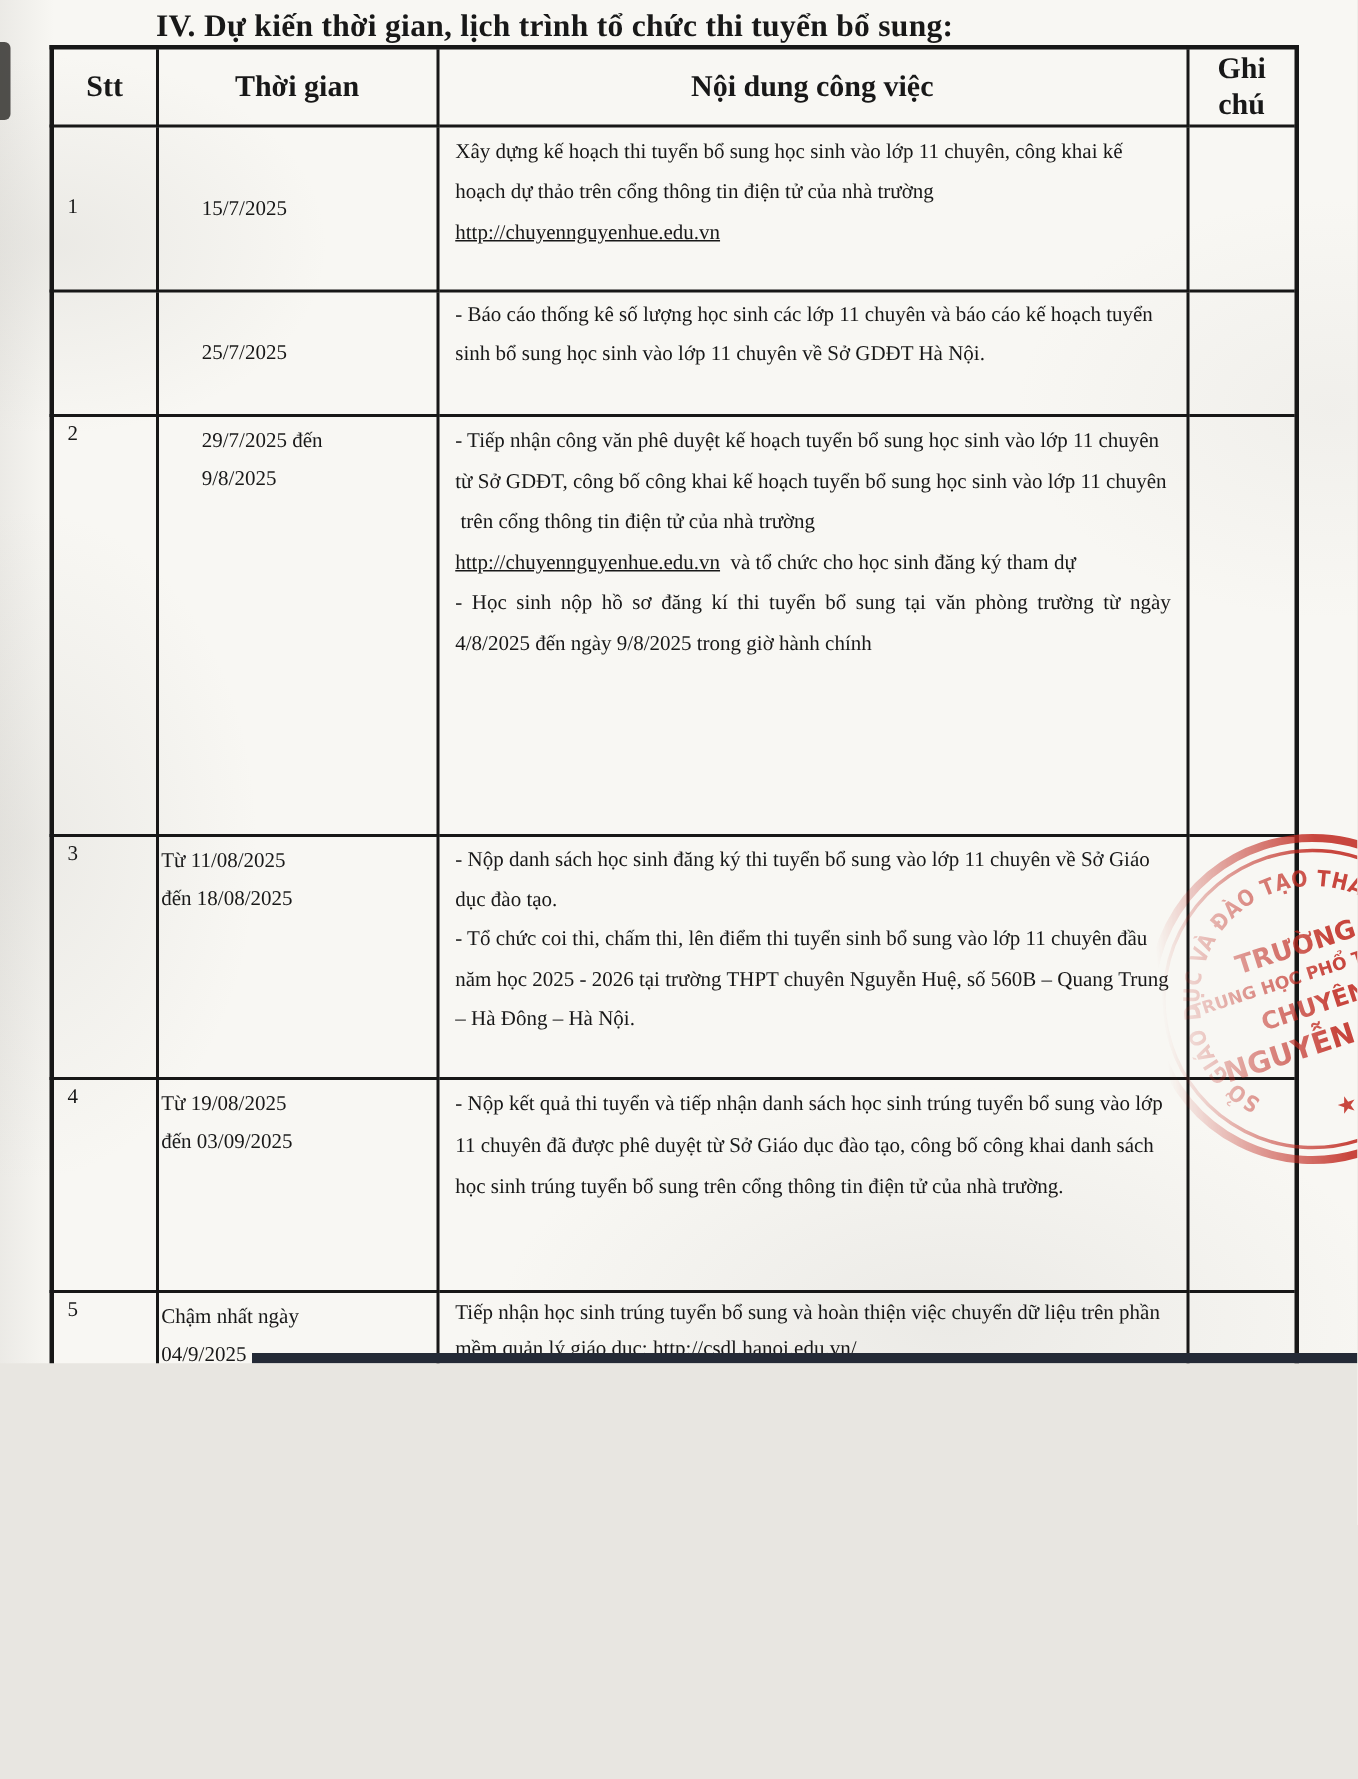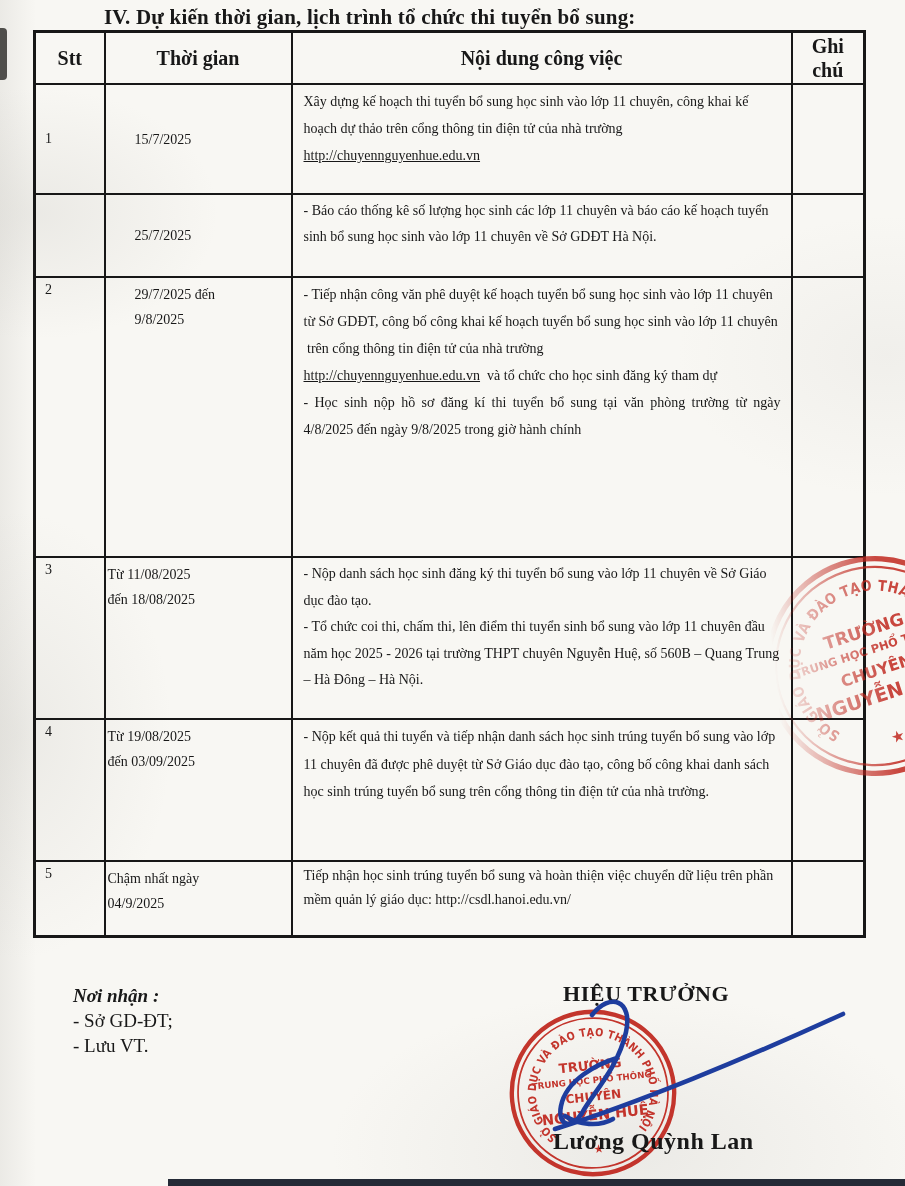--- a/index.html
+++ b/index.html
@@ -1,17 +1,17 @@
 <!DOCTYPE html>
 <html lang="vi"><head>
 <meta charset="utf-8">
 <style>
   html,body { margin:0; padding:0; background:#e8e6e1; }
   .page {
-    position:relative; width:905px; height:1186px; overflow:hidden;
+    position:relative; width:905px; height:909px; overflow:hidden;
     font-family:"Liberation Serif","DejaVu Serif",serif; color:#181818;
     background:
       radial-gradient(ellipse 260px 180px at 4% 18%, rgba(188,186,180,.22), transparent 70%),
       radial-gradient(ellipse 220px 320px at 2% 62%, rgba(185,183,177,.20), transparent 70%),
       radial-gradient(ellipse 420px 220px at 70% 97%, rgba(190,188,184,.22), transparent 72%),
       radial-gradient(ellipse 300px 200px at 98% 30%, rgba(200,198,194,.16), transparent 70%),
       linear-gradient(90deg, rgba(160,158,152,.15), rgba(0,0,0,0) 4%),
       #f8f7f3;
   }
   .edge-mark { position:absolute; left:0; top:28px; width:7px; height:52px; background:#34322f; border-radius:0 4px 4px 0; opacity:.85; }

